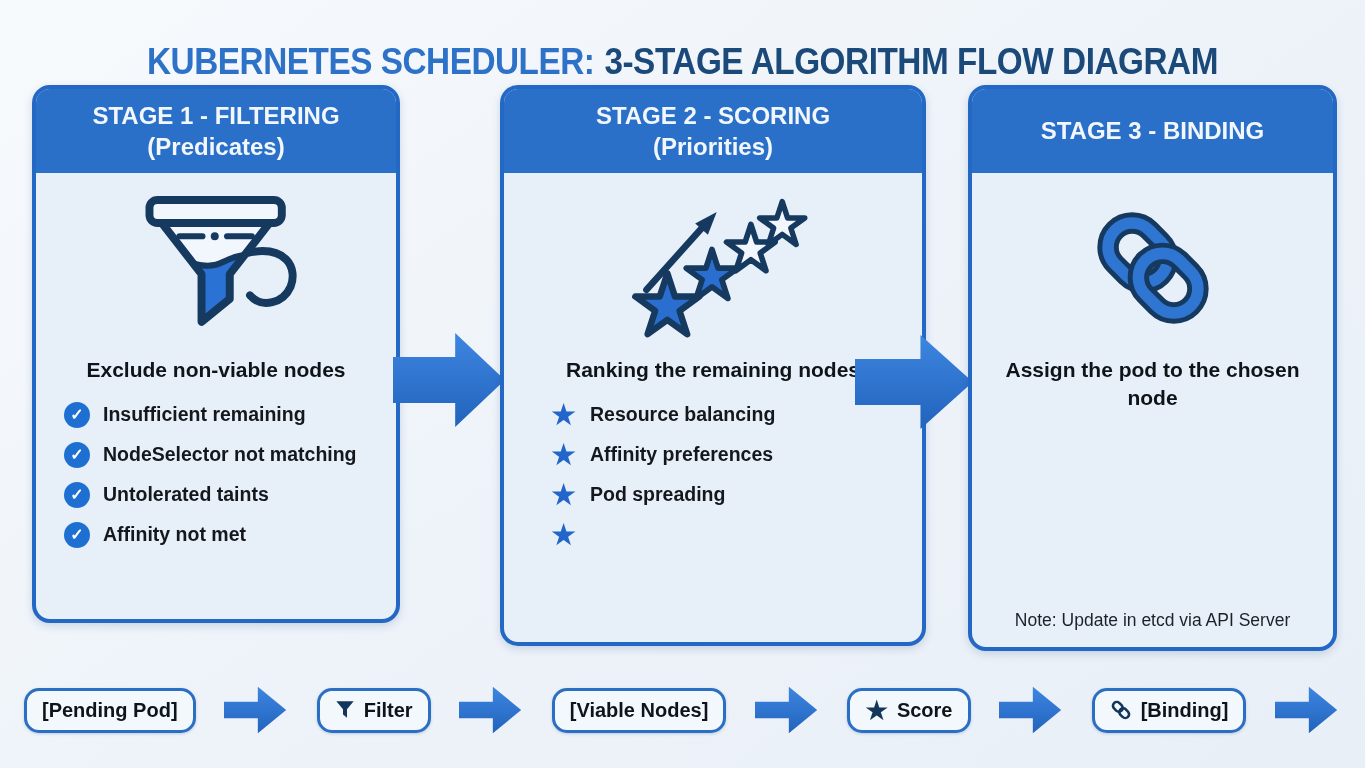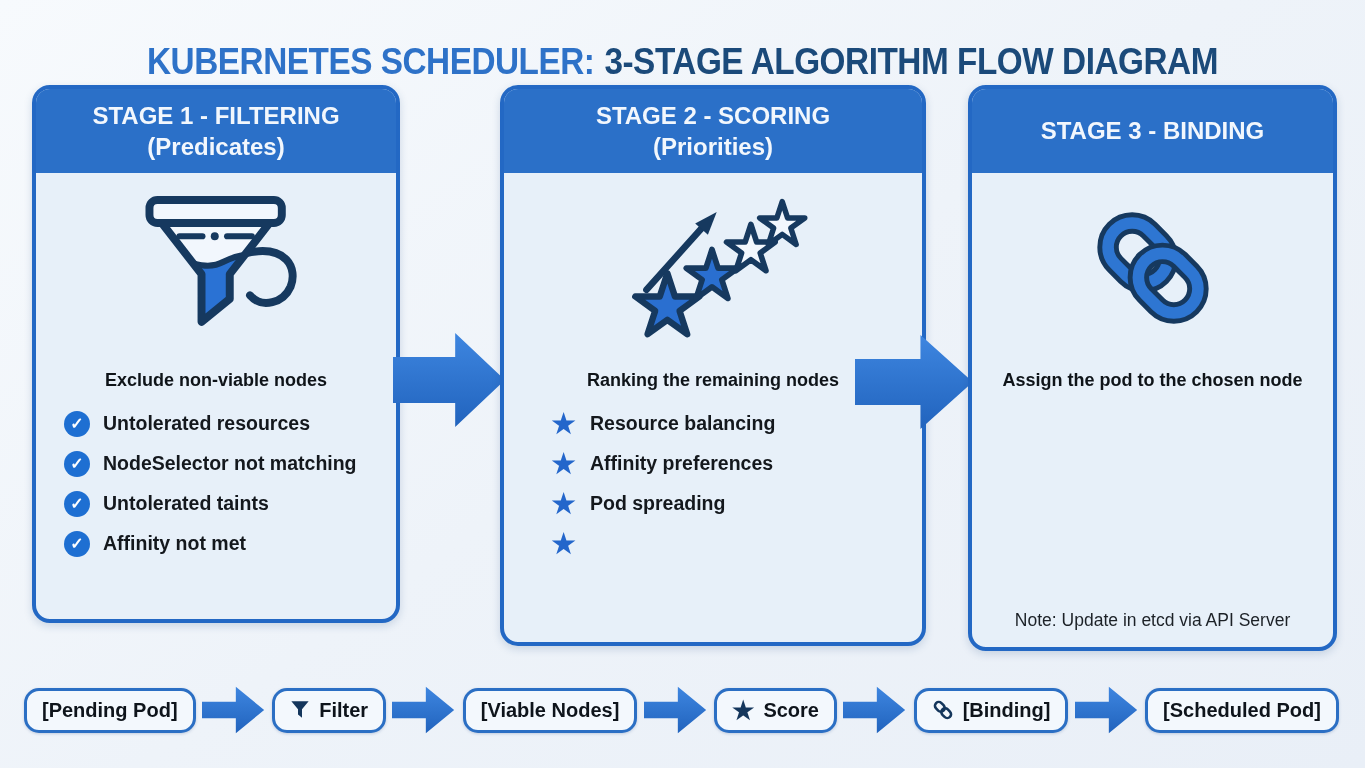--- a/index.html
+++ b/index.html
@@ -29,21 +29,21 @@
   .card-head{
     background:#2b70c8;color:#f2f7fd;min-height:84px;
     display:flex;flex-direction:column;justify-content:center;align-items:center;
     font-weight:700;font-size:24px;line-height:1.3;text-align:center;
   }
   .card-head span{display:block;}
   .card-head span:empty{display:none;}
   .card-body{flex:1;display:flex;flex-direction:column;align-items:center;position:relative;padding-top:14px;}
   .stage-icon{height:150px;margin-top:6px;overflow:visible;}
   .card-heading{
-    margin-top:26px;font-size:18px;font-weight:700;color:#0f1419;
+    margin-top:13px;font-size:21px;font-weight:700;color:#0f1419;
     text-align:center;line-height:1.32;max-width:312px;
   }
   ul.bullets{list-style:none;margin:18px 0 0;padding:0 6px 0 28px;align-self:flex-start;
     display:flex;flex-direction:column;gap:14px;}
   ul.bullets li{display:flex;align-items:center;gap:13px;font-size:19.5px;font-weight:600;color:#14181d;white-space:nowrap;}
   .check{
     width:26px;height:26px;border-radius:50%;background:#1e6fd2;color:#fff;
     display:flex;align-items:center;justify-content:center;
     font-size:16px;font-weight:700;flex:0 0 26px;
   }
@@ -106,21 +106,21 @@
         <path d="M44,34 L166,34 L121,92 L121,120 L89,146 L89,92 Z" fill="none" stroke="#16395f" stroke-width="9" stroke-linejoin="round"></path>
         <rect x="30" y="8" width="150" height="26" rx="9" fill="#f2f7fd" stroke="#16395f" stroke-width="9"></rect>
         <line x1="64" y1="49" x2="90" y2="49" stroke="#16395f" stroke-width="7" stroke-linecap="round"></line>
         <circle cx="104" cy="49" r="4.5" fill="#16395f"></circle>
         <line x1="118" y1="49" x2="146" y2="49" stroke="#16395f" stroke-width="7" stroke-linecap="round"></line>
       </svg>
       <div class="card-heading">Exclude non-viable nodes</div>
       <ul class="bullets">
         <li>
             <span class="check">✓</span>
-            <span>Untolerated resources</span>
+            <span>Insufficient remaining</span>
           </li>
         <li>
             <span class="check">✓</span>
             <span>NodeSelector not matching</span>
           </li>
         <li>
             <span class="check">✓</span>
             <span>Untolerated taints</span>
           </li>
         <li>
@@ -244,18 +244,15 @@
           </g>
         </svg>
       </span>
       <span>[Binding]</span>
     </div>
 
     <svg class="small-arrow" viewBox="0 0 70 56" preserveAspectRatio="none">
       <polygon points="0,19 37,19 37,3 68,28 37,53 37,37 0,37" fill="url(#agrad)"></polygon>
     </svg>
 
-    <div class="pill">
-      <span>[Scheduled Pod]</span>
-    </div>
 
   </div>
 </div>
 
 </body></html>

